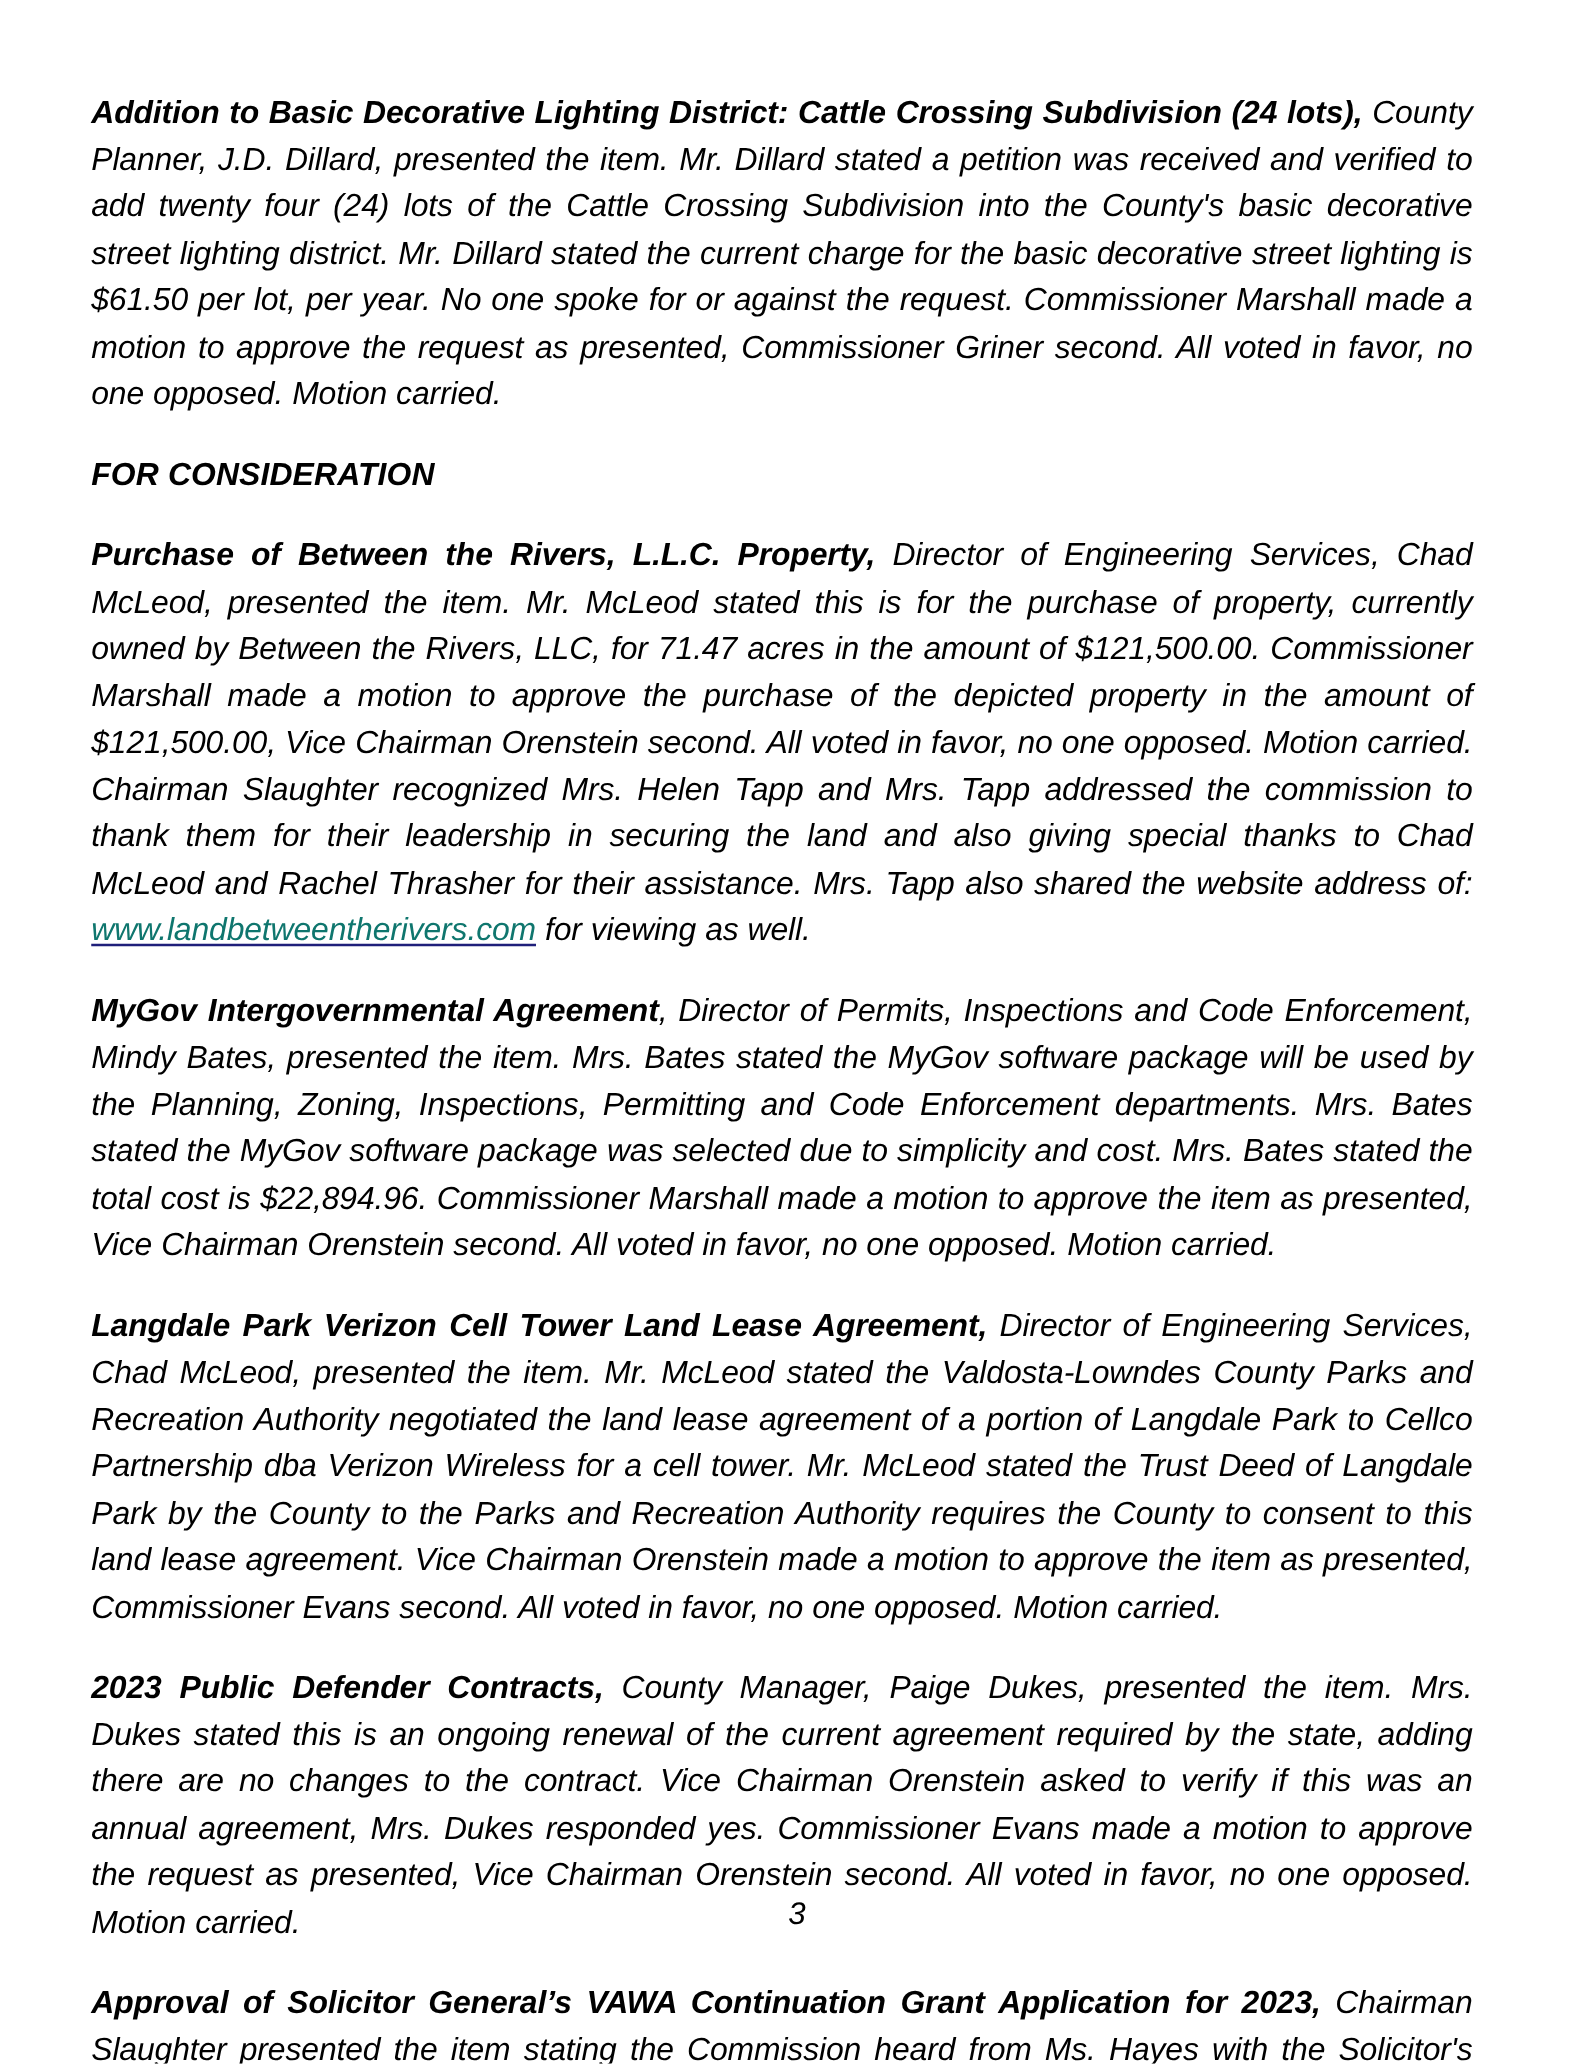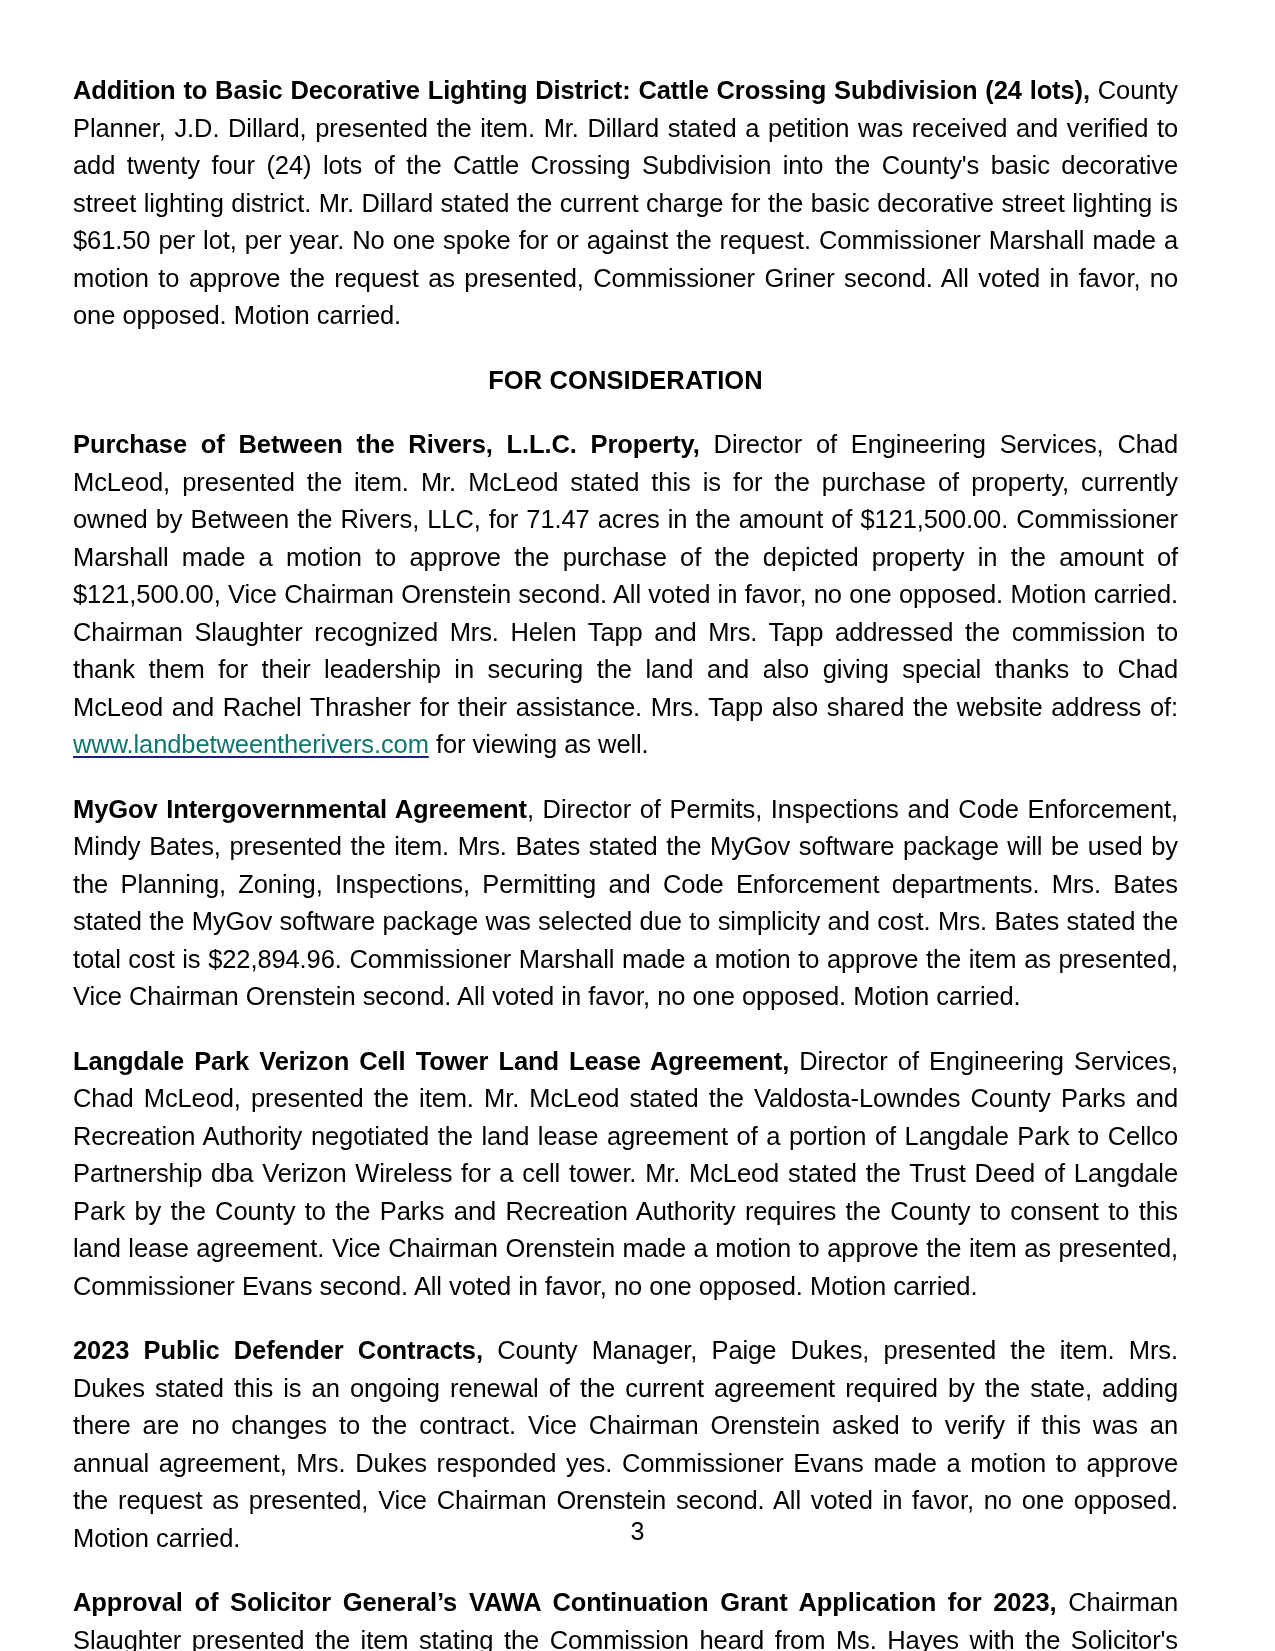--- a/index.html
+++ b/index.html
@@ -12,20 +12,21 @@
     color: #000000;
   }
   .page {
     position: relative;
     width: 1275px;
     height: 1651px;
     background: #ffffff;
     box-sizing: border-box;
     padding: 72px 97px 0 73px;
     overflow: hidden;
+    font-style: italic;
   }
   .doc-body {
     width: 1105px;
   }
   p.para {
     margin: 0 0 27px 0;
     font-size: 25.5px;
     line-height: 37.5px;
     text-align: justify;
     text-justify: inter-word;
@@ -36,21 +37,21 @@
     margin-bottom: 0;
   }
   .lead {
     font-weight: bold;
   }
   .section-heading {
     margin: 0 0 27px 0;
     font-size: 25.5px;
     line-height: 37.5px;
     font-weight: bold;
-    text-align: center;
+    text-align: left;
     letter-spacing: 0.1px;
   }
   .link {
     text-decoration: underline;
     text-decoration-color: #1f1f7a;
     text-underline-offset: 3px;
     text-decoration-thickness: 2px;
     color: #0f766e;
   }
   .page-number {

